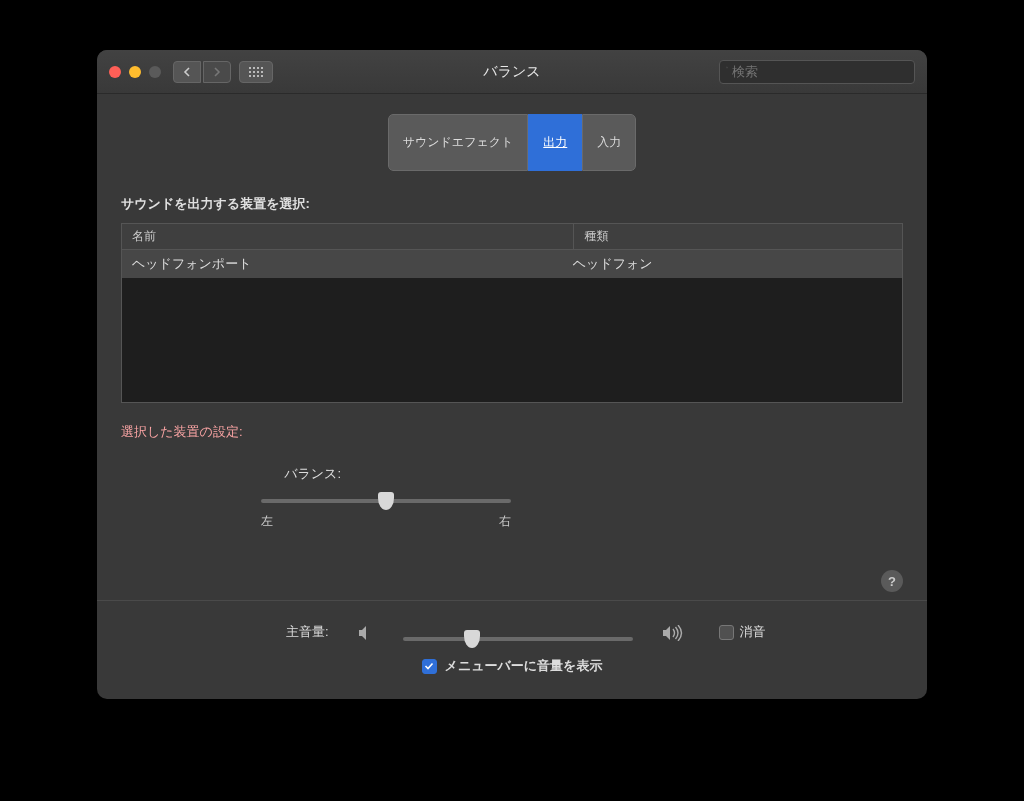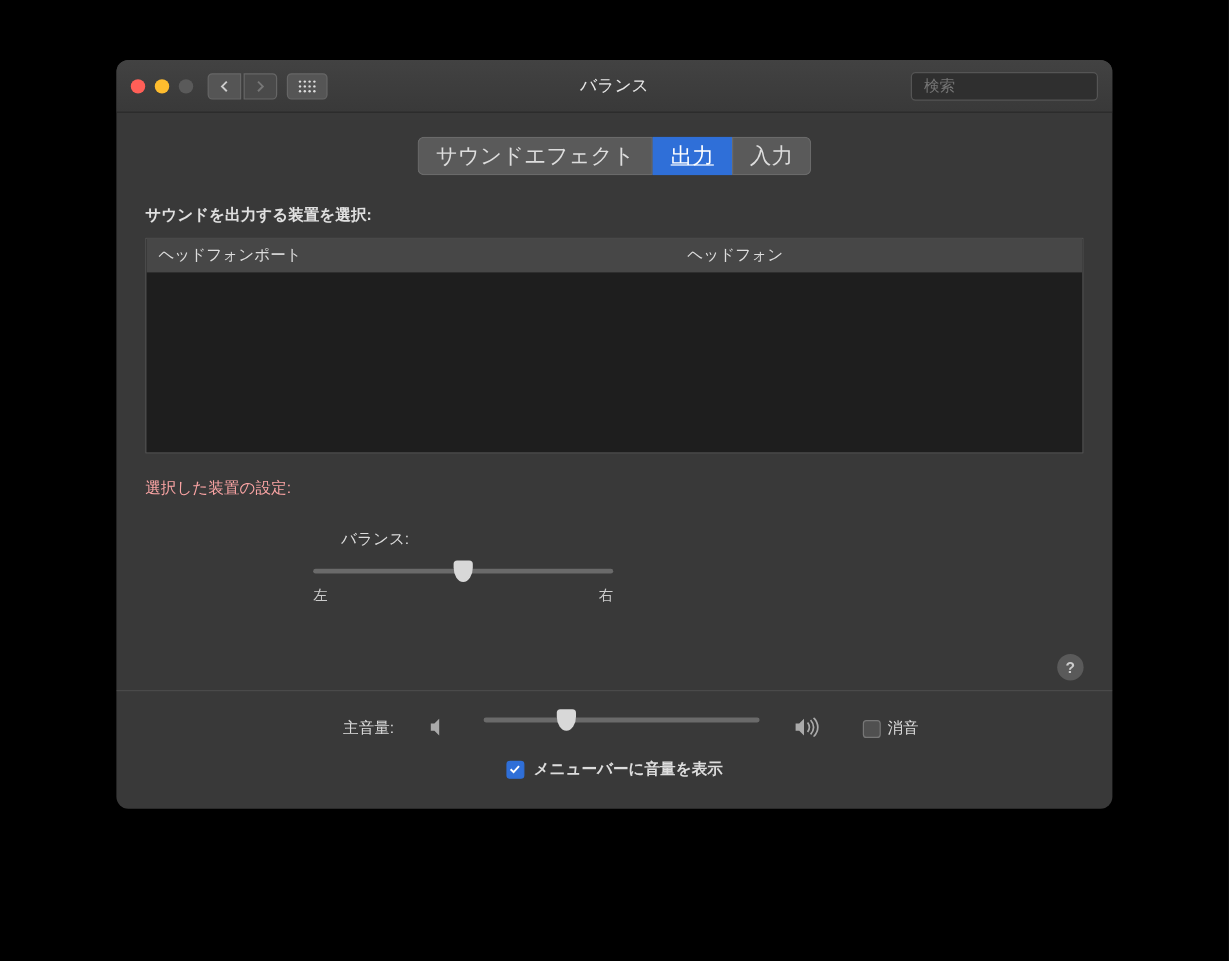--- a/index.html
+++ b/index.html
@@ -56,34 +56,34 @@
     }
     .grid-dots span{ width:2px; height:2px; background:#ddd; border-radius:50%;}
     .win-title {
       position:absolute; left:0; right:0; text-align:center;
       color:#e8e8e8; font-size:14px; pointer-events:none;
     }
     .search {
       margin-left:auto;
       display:flex; 
       background:#2f2f2f; border:1px solid #555;
-      border-radius:4px; height:24px; width:156px;
+      border-radius:4px; height:24px; width:196px;
       padding:0 6px; color:#999;
     }
     .search input{
       flex:1; background:transparent; border:none; outline:none;
       color:#ccc; font-size:13px; margin-left:4px;
     }
     .search svg{ width:13px; height:13px; }
     .content { padding: 20px 24px 24px; }
     .tabs { display:flex; justify-content:center; margin-bottom: 24px; }
     .tabgroup { display:flex; border-radius:5px; overflow:hidden; }
     .tab {
-      padding: 3px 14px;
-      font-size: 18px;
+      padding: 19px 14px;
+      font-size: 12px;
       color:#ddd;
       background:#5a5a5a;
       border:1px solid #6a6a6a;
       cursor:pointer;
     }
     .tab.active { background:#2f6fd8; border-color:#2f6fd8; color:#fff;text-decoration:underline; }
     .tab:first-child{ border-top-left-radius:5px; border-bottom-left-radius:5px; }
     .tab:last-child{ border-top-right-radius:5px; border-bottom-right-radius:5px; }
     .section-label { color:#e0e0e0; font-size:13px; margin-bottom:10px; font-weight:600; }
     .table {
@@ -136,21 +136,21 @@
       display:flex; justify-content:flex-end; margin-bottom:8px;
     }
     .help-btn{
       width:22px; height:22px; border-radius:50%;
       background:#5a5a5a; color:#ccc;
       display:flex; align-items:center; justify-content:center;
       font-size:13px; font-weight:600;
     }
     .divider{ border-top:1px solid #4a4a4a; margin:6px -24px 22px;}
     .volume-row{
-      display:flex; align-items:flex-start; gap:28px;
+      display:flex; align-items:flex-end; gap:28px;
       justify-content:center;
     }
     .volume-row label{ color:#ddd; font-size:13px; width:70px; text-align:right;}
     .vol-slider{ width:230px; position:relative;}
     .vol-track{ height:4px; background:#6a6a6a; border-radius:2px;}
     .mute-row{
       display:flex; align-items:center; gap:8px;
       justify-content:center; margin-top:16px;font-weight:bold;
     }
     .checkbox{
@@ -217,20 +217,24 @@
       <div class="tabgroup">
         <div class="tab">サウンドエフェクト</div>
         <div class="tab active">出力</div>
         <div class="tab">入力</div>
       </div>
     </div>
 
     <div class="section-label">サウンドを出力する装置を選択:</div>
 
     <div class="table">
+      <div class="thead">
+        <div class="th">名前</div>
+        <div class="th">種類</div>
+      </div>
       <div class="row">
         <div class="cell">ヘッドフォンポート</div>
         <div class="cell">ヘッドフォン</div>
       </div>
     </div>
 
     <div class="settings-label">選択した装置の設定:</div>
 
     <div class="balance-row">
       <label>バランス:</label>

